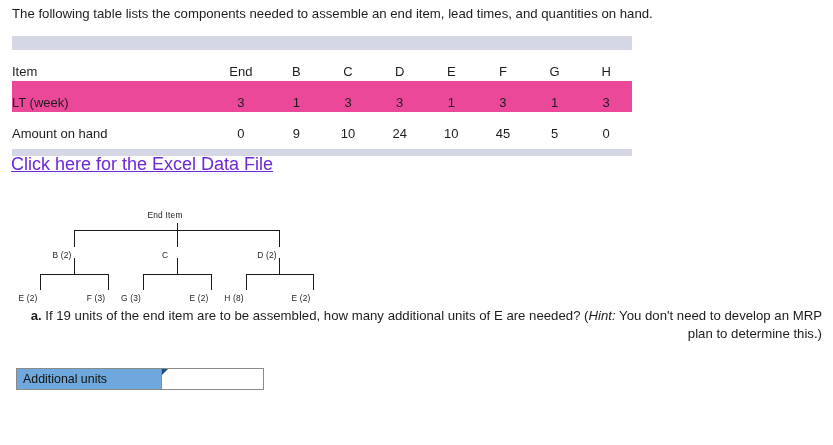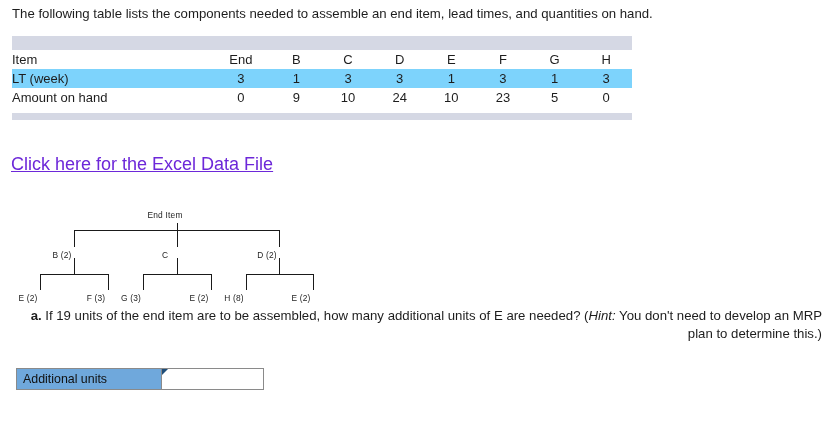--- a/index.html
+++ b/index.html
@@ -43,26 +43,26 @@
     height: 7px;
     background: #d5d8e4;
   }
   table.data {
     width: 100%;
     border-collapse: collapse;
     font-size: 13px;
     color: #1d1d1d;
   }
   table.data td {
-    padding: 1px 0 1px 0;
+    padding: 13px 0 1px 0;
     height: 17px;
     white-space: nowrap;
   }
   table.data tr.shaded td {
-    background: #7dd3fc;
+    background: #ec4899;
   }
   td.rowlabel {
     text-align: left;
     padding-left: 14px;
     width: 200px;
   }
   td.val {
     text-align: center;
     width: 52px;
   }
@@ -194,21 +194,21 @@
         <td class="val">1</td>
         <td class="val">3</td>
       </tr>
       <tr>
         <td class="rowlabel">Amount on hand</td>
         <td class="val first">0</td>
         <td class="val">9</td>
         <td class="val">10</td>
         <td class="val">24</td>
         <td class="val">10</td>
-        <td class="val">23</td>
+        <td class="val">45</td>
         <td class="val">5</td>
         <td class="val">0</td>
       </tr>
     </tbody>
   </table>
   <div style="height:6px"></div>
   <div class="band-bottom"></div>
 </div>
 
 <a class="excel-link" href="#">Click here for the Excel Data File</a>

